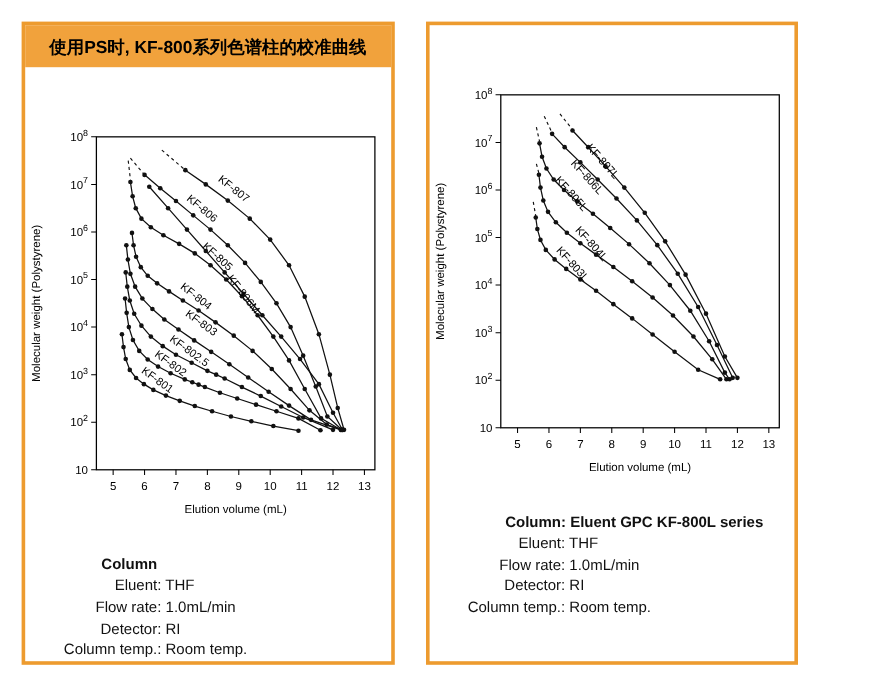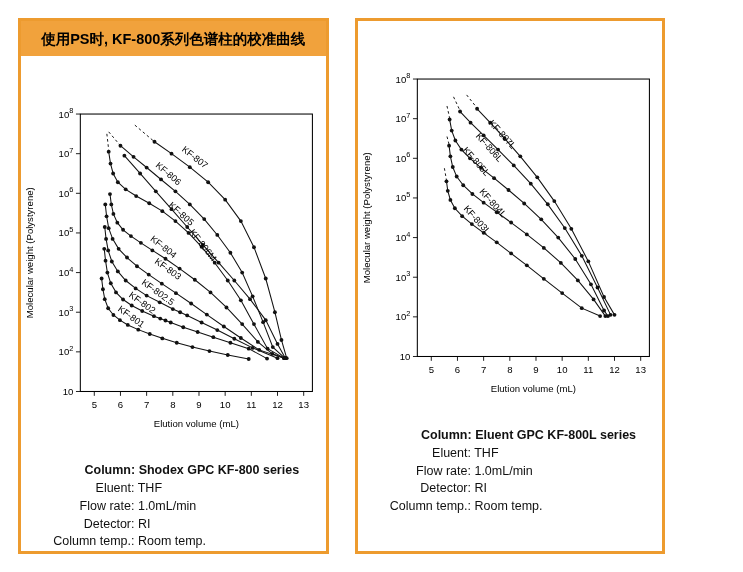--- a/index.html
+++ b/index.html
@@ -224,21 +224,20 @@
           <circle cx="262.5" cy="249.15142857142857" r="2.2" fill="#111111"></circle>
           <circle cx="280.5" cy="273.2285714285714" r="2.2" fill="#111111"></circle>
           <circle cx="294" cy="300.48571428571427" r="2.2" fill="#111111"></circle>
           <circle cx="303" cy="316.84" r="2.2" fill="#111111"></circle>
           <text class="series-label" transform="translate(192.59999999999997 172.37714285714287) rotate(52)">KF-806M</text>
         </svg>
     </div>
     <div class="info">
         <div class="info-row">
           <span class="info-lbl bold">Column</span>
-          <span class="info-val bold">: Shodex GPC KF-800 series</span>
         </div>
         <div class="info-row">
           <span class="info-lbl">Eluent</span>
           <span class="info-val">: THF</span>
         </div>
         <div class="info-row">
           <span class="info-lbl">Flow rate</span>
           <span class="info-val">: 1.0mL/min</span>
         </div>
         <div class="info-row">

